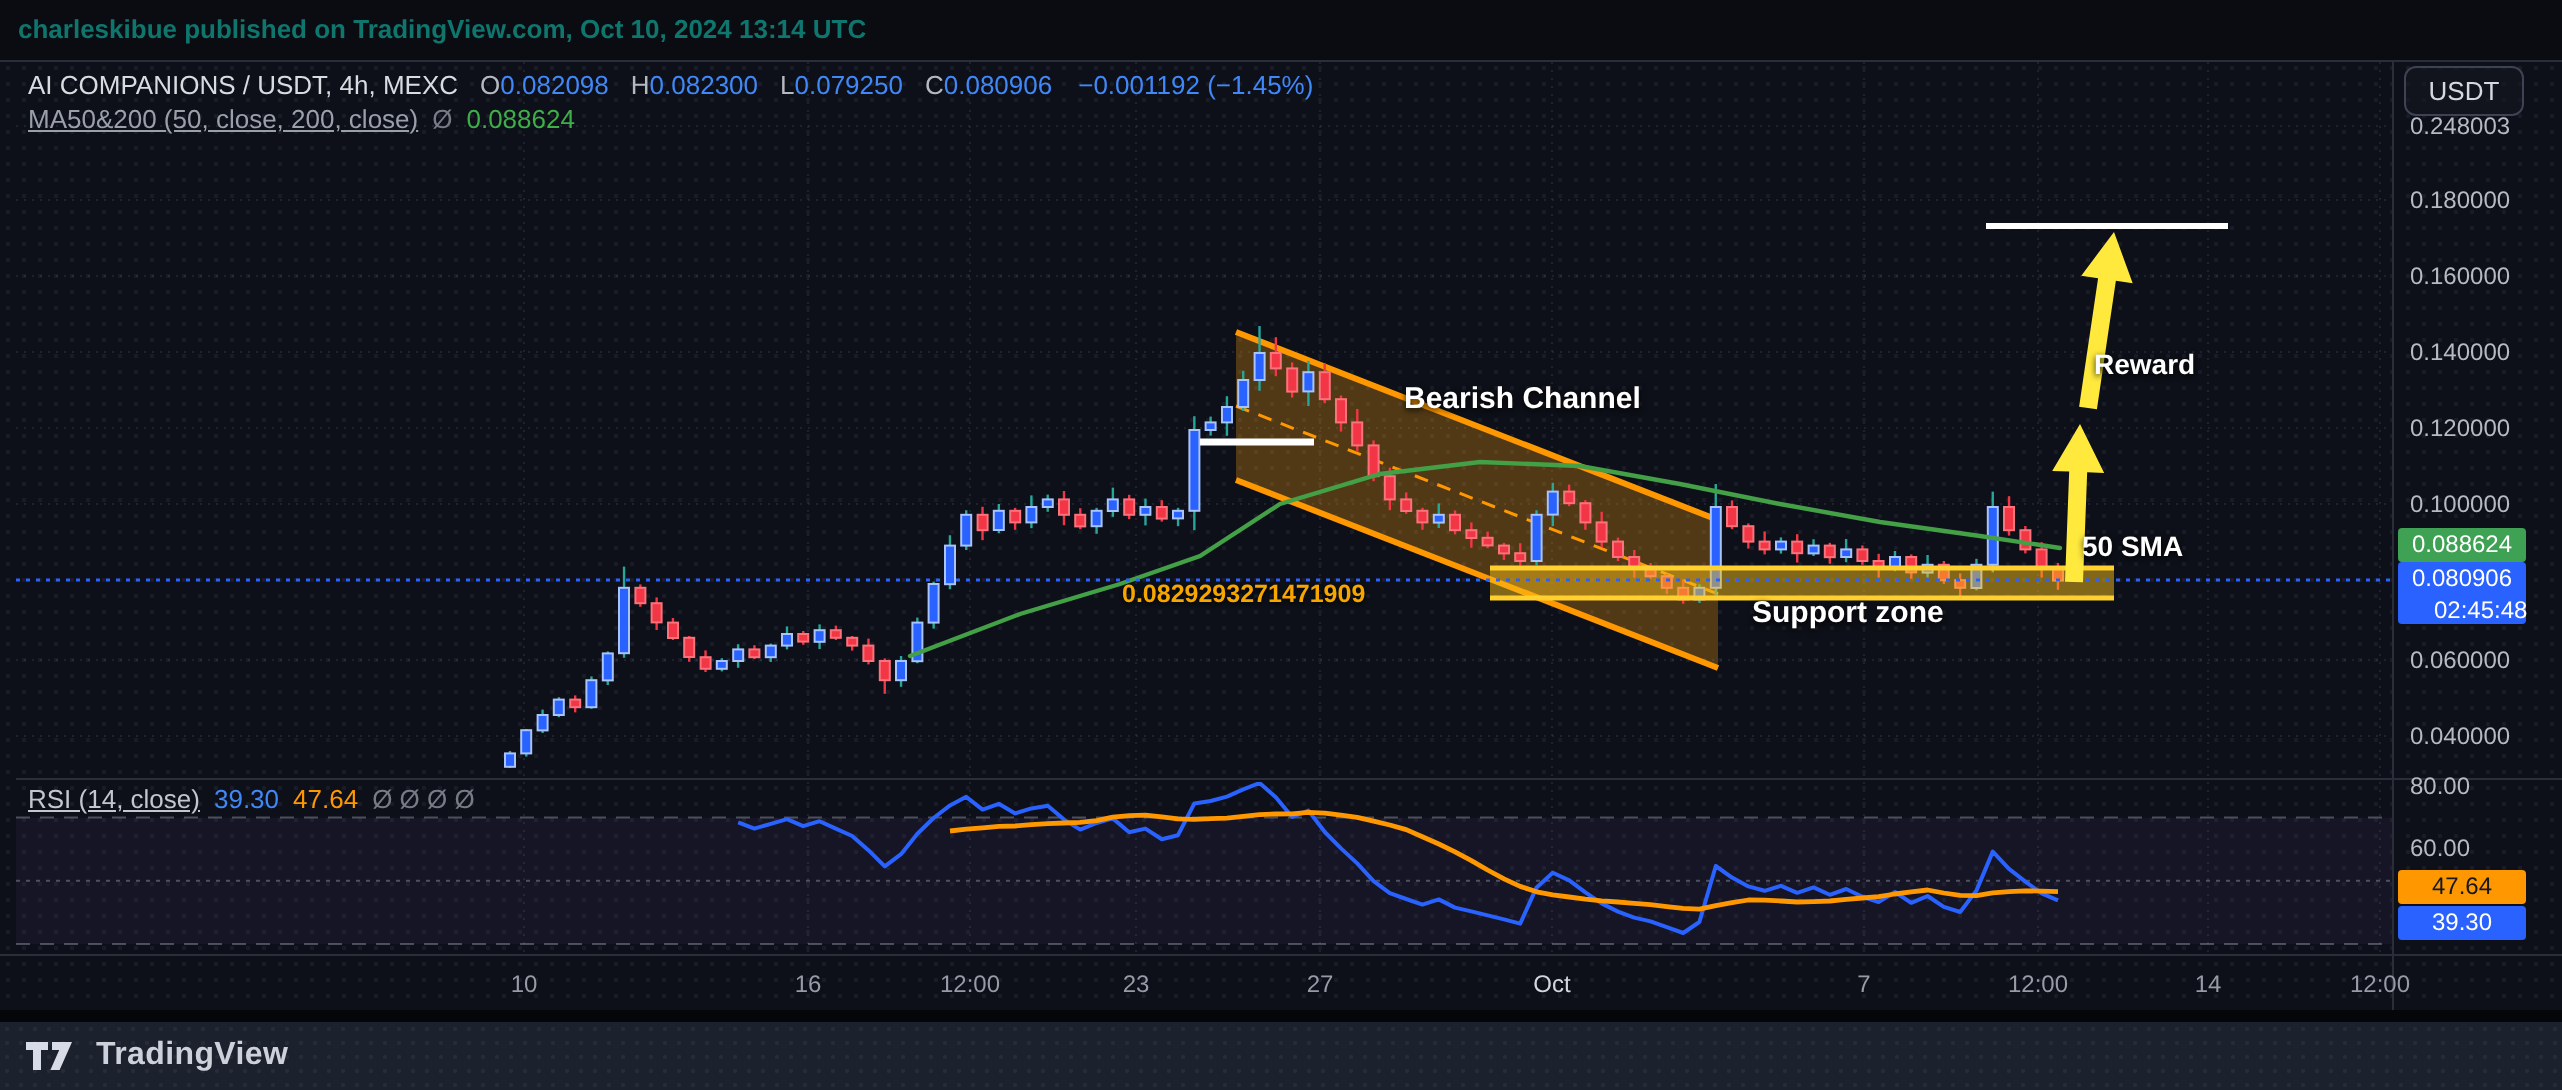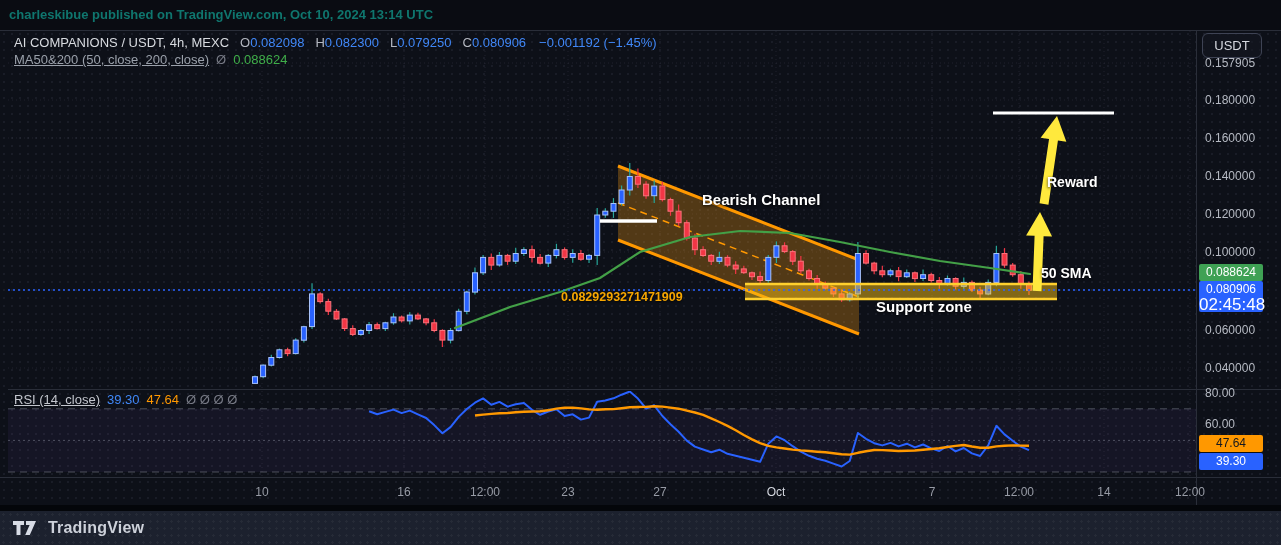--- a/index.html
+++ b/index.html
@@ -24,21 +24,21 @@
   .eye{color:#787b86;}
   .ma-val{color:#3fae49;}
   .rsi-val-b{color:#4087f7;}
   .rsi-val-o{color:#ff9800;}
   
   .ptick{position:absolute;left:1205px;color:#b6bac3;font-size:12px;line-height:14px;}
   .ttick{position:absolute;top:485px;color:#979ba5;font-size:12px;transform:translateX(-50%);}
   .ttick.month{color:#d3d6de;font-weight:400;}
   .badge{position:absolute;left:1199px;width:64px;color:#fff;font-size:12px;line-height:17px;
     text-align:center;border-radius:2px;}
-  .badge .sub{line-height:14px;font-size:17px;}
+  .badge .sub{line-height:14px;font-size:12px;margin-left:18px;}
   
   .anno{position:absolute;color:#fff;font-weight:600;text-shadow:0 1px 3px rgba(0,0,0,.9);}
   .price-tool-text{position:absolute;color:#f7a600;font-size:12.5px;font-weight:600;
     text-shadow:0 1px 2px rgba(0,0,0,.7);margin-top:44px;}
   
   .cur-btn{position:absolute;left:1202px;top:33px;width:58px;height:23px;border:1px solid #3e4354;
     border-radius:6px;color:#d5d8df;font-size:13px;text-align:center;line-height:23px;background:rgba(20,24,34,.6);}
   .black-strip{left:0;top:505px;width:1281px;height:6px;background:#04060a;}
   .footer{left:0;top:511px;width:1281px;height:34px;background:#1c212e;
     background-image:radial-gradient(circle,rgba(255,255,255,.045) 1px,transparent 1.2px);
@@ -328,21 +328,21 @@
   <div class="abs legend-row" style="left:14px;top:392px;">
     <span class="dim" style="color:#c3c6cd">RSI (14, close)</span>
     <span class="rsi-val-b">39.30</span>
     <span class="rsi-val-o">47.64</span>
     <span class="eye">Ø Ø Ø Ø</span>
   </div>
 
   <div class="cur-btn">USDT</div>
 
   <div id="price-axis">
-      <div class="ptick" style="top: 56px;">0.157905</div>
+      <div class="ptick" style="top: 56px;">0.248003</div>
       <div class="ptick" style="top: 93px;">0.180000</div>
       <div class="ptick" style="top: 131px;">0.160000</div>
       <div class="ptick" style="top: 169px;">0.140000</div>
       <div class="ptick" style="top: 207px;">0.120000</div>
       <div class="ptick" style="top: 245px;">0.100000</div>
       <div class="ptick" style="top: 323px;">0.060000</div>
       <div class="ptick" style="top: 361px;">0.040000</div>
       <div class="ptick" style="top: 386px;">80.00</div>
       <div class="ptick" style="top: 417px;">60.00</div>
     </div>

